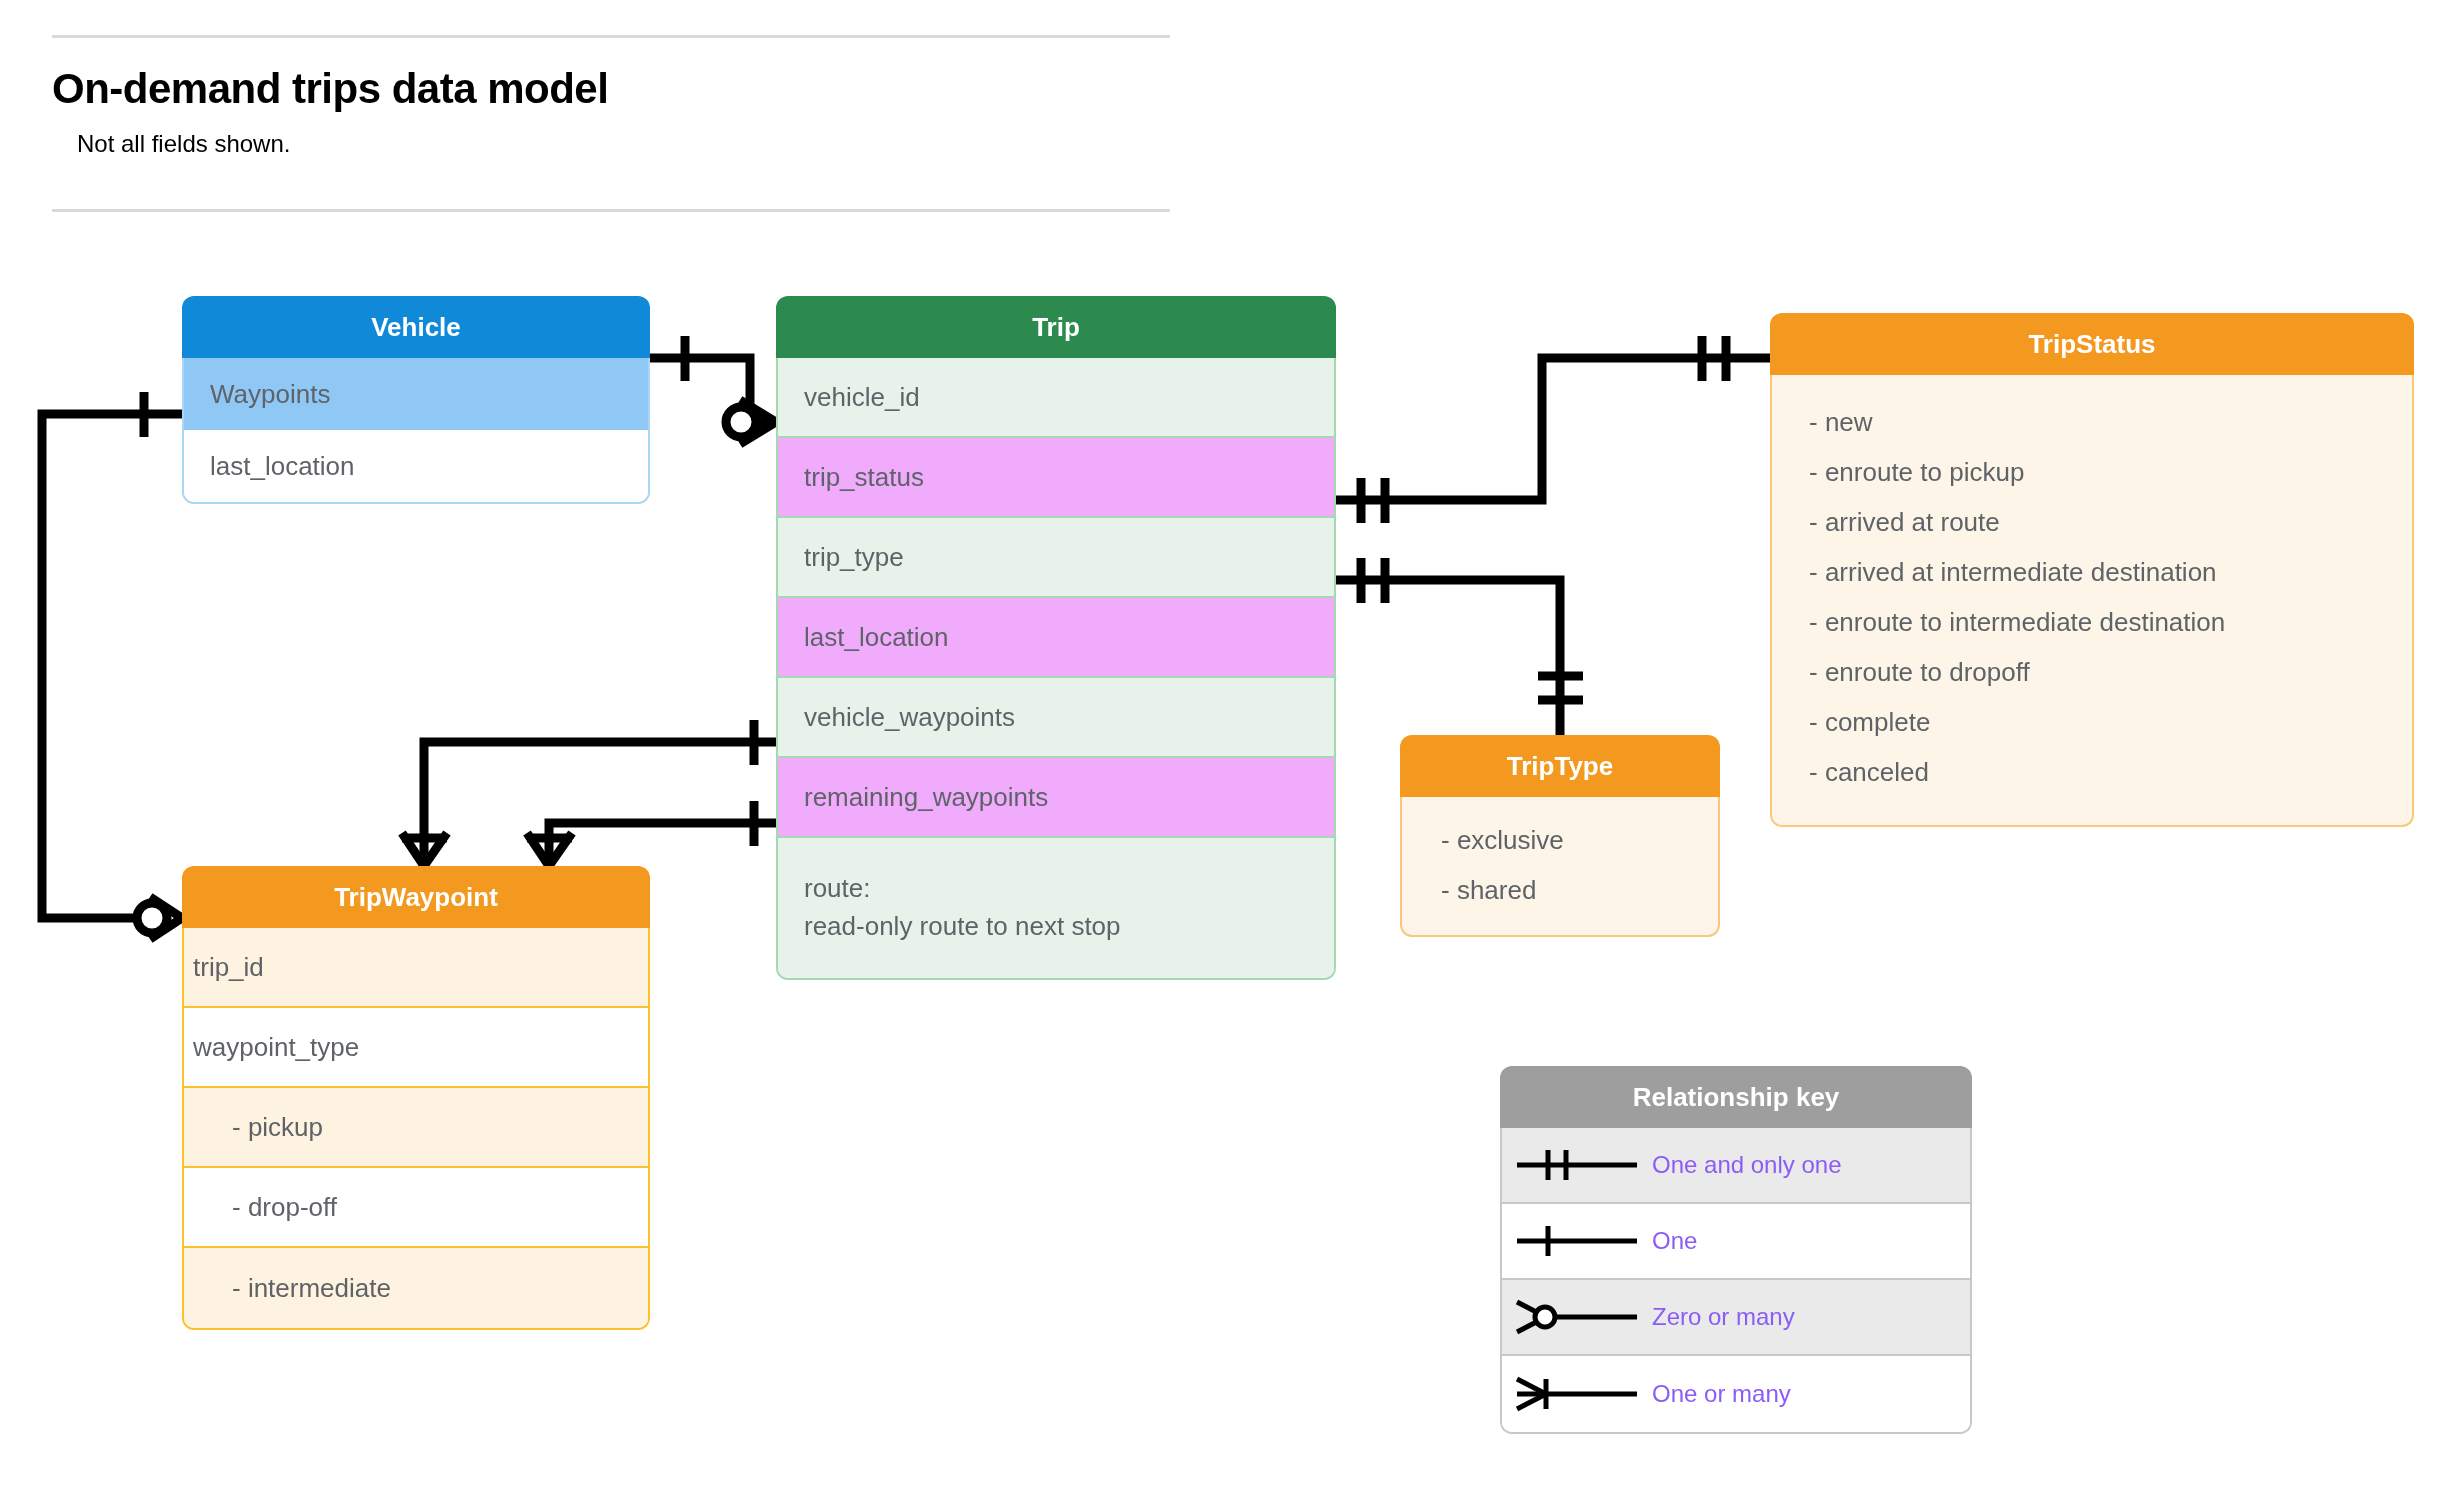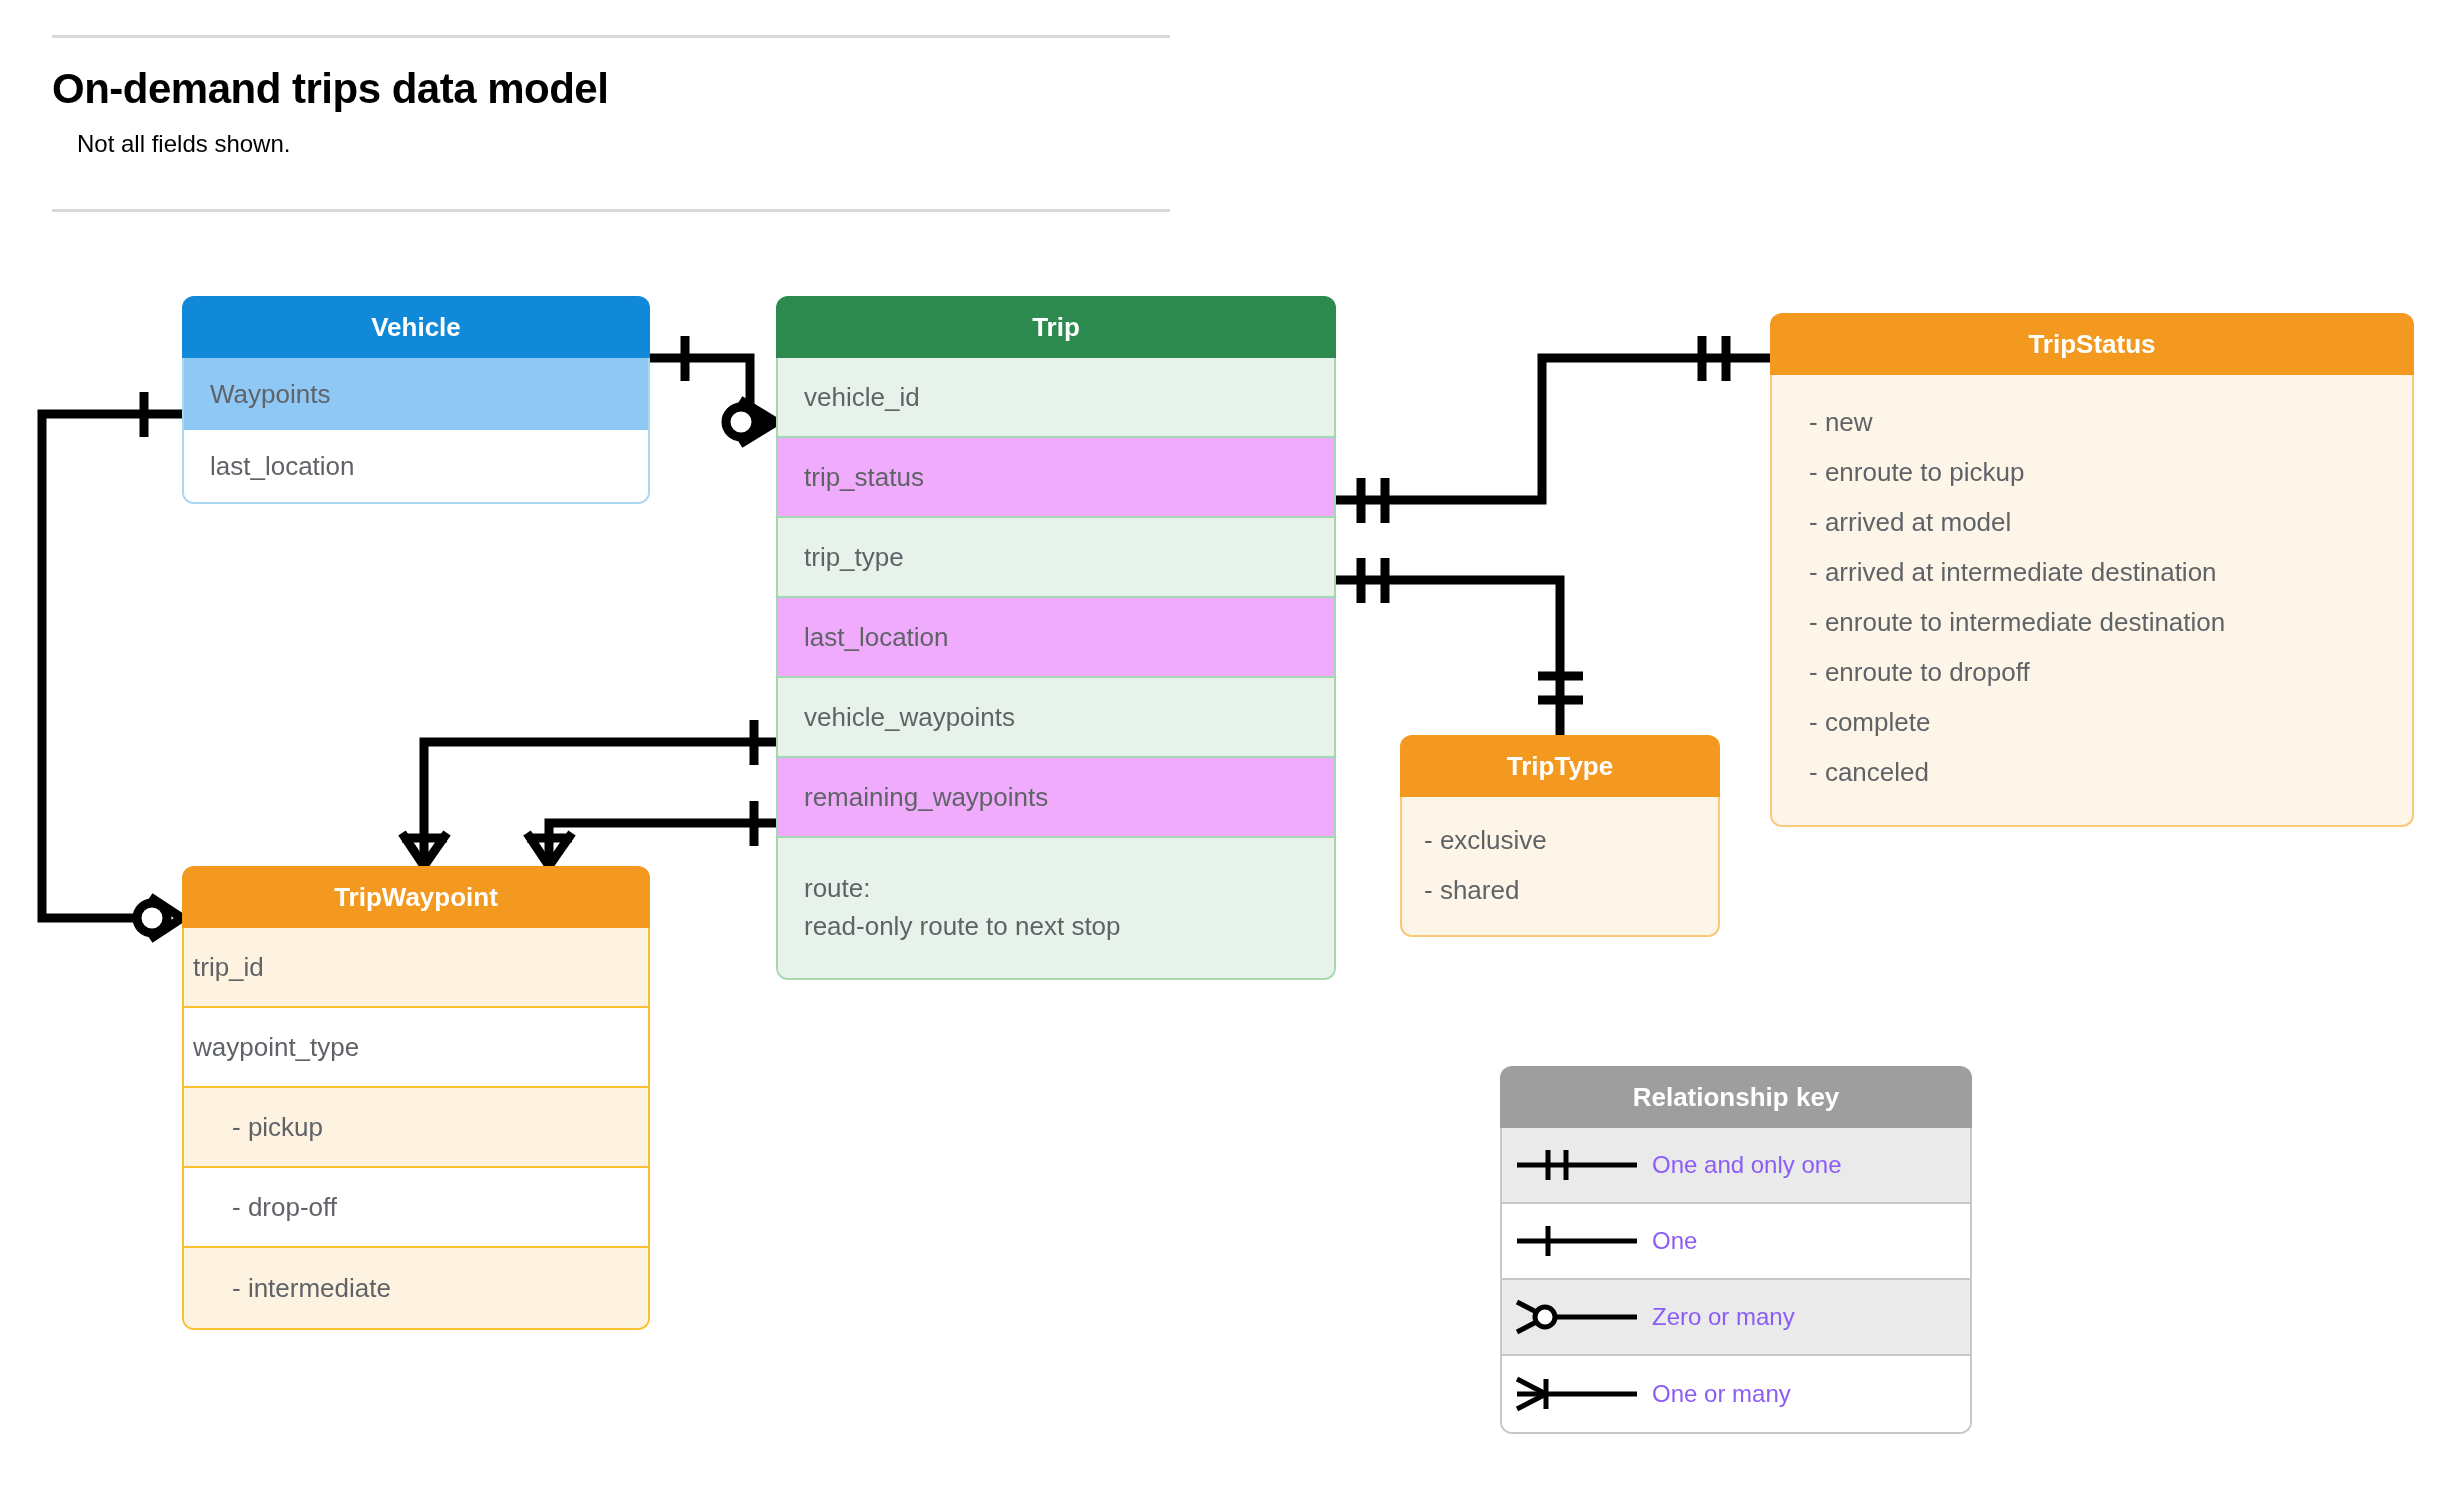--- a/index.html
+++ b/index.html
@@ -66,21 +66,21 @@
 
   
   #tripstatus { left:1766px; top:313px; width:644px; }
   #tripstatus .title { background:#f4991f; }
   #tripstatus .body { background:#fdf6e8; border:2px solid #fbc87a; border-top:none; padding:22px 0 28px 0; }
   #tripstatus .row { height:50px; padding-left:37px; }
 
   
   #triptype { left:1396px; top:735px; width:320px; }
   #triptype .title { background:#f4991f; }
-  #triptype .body { background:#fdf6e8; border:2px solid #fbc87a; border-top:none; padding:18px 0 20px 0; }
+  #triptype .body { background:#fdf6e8; border:2px solid #fbc87a; border-top:none; padding:18px 0 20px 17px; }
   #triptype .row { height:50px; padding-left:22px; }
 
   
   #tripwaypoint { left:178px; top:866px; width:468px; }
   #tripwaypoint .title { background:#f4991f; }
   #tripwaypoint .body { border:2px solid #fbc02d; border-top:none; }
   #tripwaypoint .row { height:80px; border-bottom:2px solid #fbc02d;padding-left:9px; }
   #tripwaypoint .row:last-child { border-bottom:none; }
   #tripwaypoint .row.alt { background:#fdf3e0; }
   #tripwaypoint .row.plain { background:#ffffff; }
@@ -178,21 +178,21 @@
         <span>read-only route to next stop</span>
       </div>
     </div>
   </div>
 
   <div class="entity" id="tripstatus">
     <div class="title">TripStatus</div>
     <div class="body">
       <div class="row">- new</div>
       <div class="row">- enroute to pickup</div>
-      <div class="row">- arrived at model</div>
+      <div class="row">- arrived at route</div>
       <div class="row">- arrived at intermediate destination</div>
       <div class="row">- enroute to intermediate destination</div>
       <div class="row">- enroute to dropoff</div>
       <div class="row">- complete</div>
       <div class="row">- canceled</div>
     </div>
   </div>
 
   <div class="entity" id="triptype">
     <div class="title">TripType</div>

